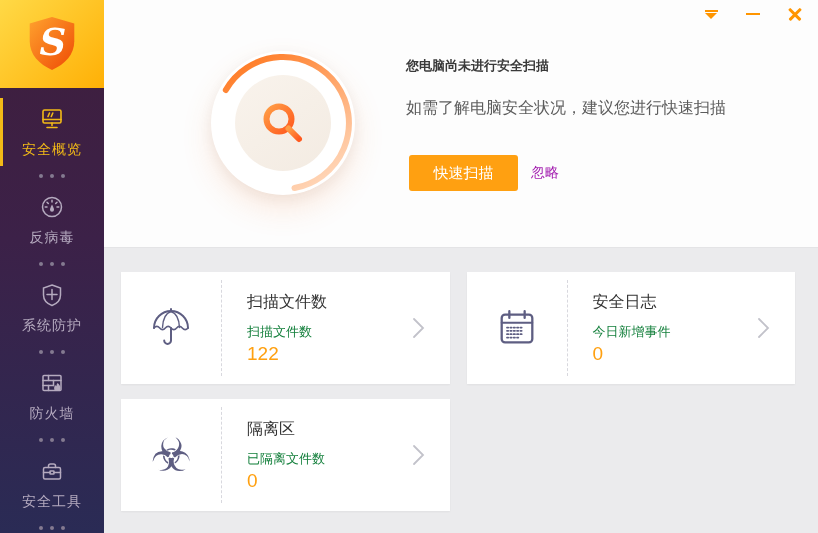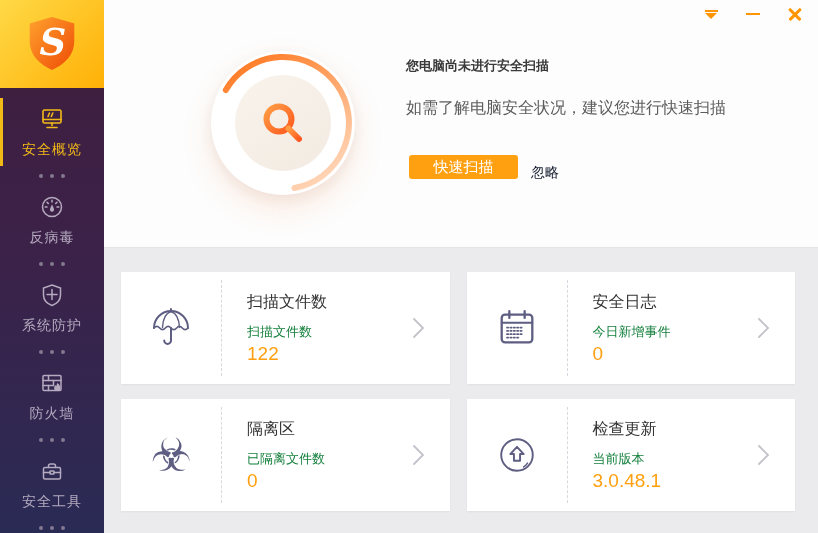--- a/index.html
+++ b/index.html
@@ -41,23 +41,23 @@
   .scan-circle { position:absolute; left:107px; top:51px; width:144px; height:144px; border-radius:50%;
                  background:#ffffff; box-shadow:0 14px 30px rgba(244,131,62,.16), 0 4px 14px rgba(0,0,0,.06); }
   .scan-inner { position:absolute; left:24px; top:24px; width:96px; height:96px; border-radius:50%;
                 background:linear-gradient(145deg,#f9f3ec 0%,#f3ebe2 100%);
                 display:flex; align-items:center; justify-content:center; }
   .scan-ring { position:absolute; left:0; top:0; }
 
   
   .hero-title { position:absolute; left:302px; top:57px; font-size:13px; color:#3a3a3a; }
   .hero-sub { position:absolute; left:302px; top:98px; font-size:16px; color:#5c5c5c; }
-  .scan-btn { position:absolute; left:305px; top:155px; width:109px; height:24px; background:#ffa011;
+  .scan-btn { position:absolute; left:305px; top:155px; width:109px; height:36px; background:#ffa011;
               border:none; border-radius:3px; color:#fff; font-size:15px; font-family:inherit; cursor:pointer; }
-  .ignore-link { position:absolute; left:427px; top:164px; font-size:14px; color:#0f172a; cursor:pointer; }
+  .ignore-link { position:absolute; left:427px; top:164px; font-size:14px; color:#a21caf; cursor:pointer; }
 
   
   .cards { position:absolute; top:248px; left:0; width:714px; height:285px; background:#ebebed;
            padding:24px 23px 0 17px; display:grid; grid-template-columns:1fr 1fr;
            column-gap:17px; row-gap:15px; align-content:start; }
   .card { position:relative; height:112px; background:#ffffff; display:flex;
           box-shadow:0 1px 2px rgba(0,0,0,.05); cursor:pointer; }
   .card-iconzone { flex:0 0 100px; display:flex; align-items:center; justify-content:center; color:#5e5e82; }
   .card-divider { align-self:center; height:96px; border-left:1px dashed #d8d8de; }
   .card-body { flex:1; padding:20px 0 0 25px; }
@@ -263,34 +263,16 @@
         <div class="card-body">
           <div class="card-title">隔离区</div>
           <div class="card-label">已隔离文件数</div>
           <div class="card-value">0</div>
         </div>
         <svg class="card-chevron" width="14" height="24" viewBox="0 0 14 24" fill="none" stroke="#c2c2ca" stroke-width="1.8" stroke-linecap="round">
           <polyline points="2,3 11,12 2,21"></polyline>
         </svg>
       </div>
 
-      <div class="card">
-        <div class="card-iconzone">
-          <svg width="44" height="44" viewBox="0 0 46 46" fill="none" stroke="currentColor" stroke-width="2" stroke-linejoin="round">
-            <circle cx="23" cy="23" r="16.5"></circle>
-            <path d="M23 14.5 l7 7.5 h-3.8 v7 h-6.4 v-7 h-3.8 Z"></path>
-            <path d="M34 31.5 a14.5 14.5 0 0 1 -4 4" stroke-width="1.6" stroke-linecap="round"></path>
-          </svg>
-        </div>
-        <div class="card-divider"></div>
-        <div class="card-body">
-          <div class="card-title">检查更新</div>
-          <div class="card-label">当前版本</div>
-          <div class="card-value">3.0.48.1</div>
-        </div>
-        <svg class="card-chevron" width="14" height="24" viewBox="0 0 14 24" fill="none" stroke="#c2c2ca" stroke-width="1.8" stroke-linecap="round">
-          <polyline points="2,3 11,12 2,21"></polyline>
-        </svg>
-      </div>
 
     </section>
   </div>
 </div>
 
 </body></html>

